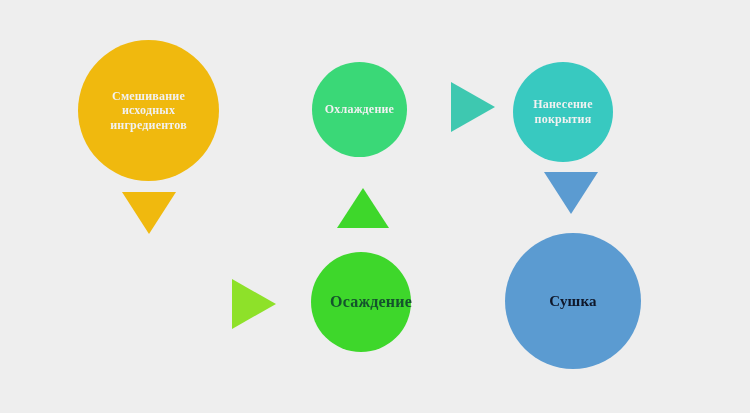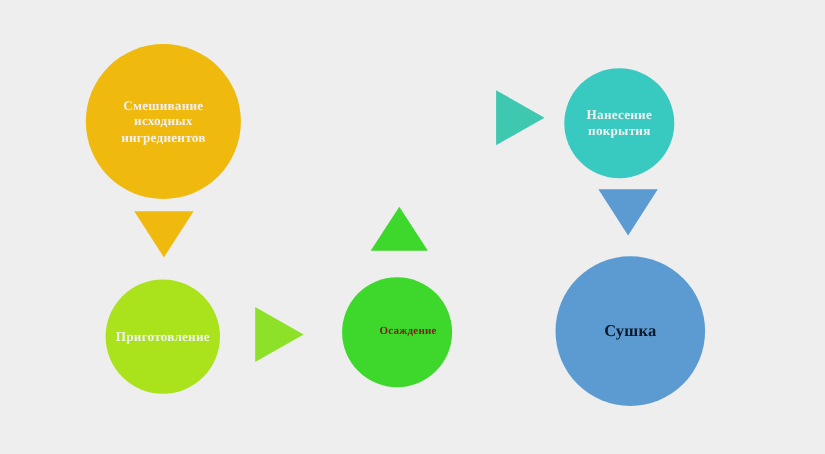--- a/index.html
+++ b/index.html
@@ -65,28 +65,28 @@
 </style>
 </head>
 <body style="background: rgb(238, 238, 238);">
 
 <div id="diagram" style="background: rgb(238, 238, 238);">
 
   <div class="node" style="left: 78px; top: 40px; width: 141px; height: 141px; background: rgb(240, 185, 14);">
     <span class="node-label" style="font-size: 12px; color: rgb(242, 242, 242);">Смешивание исходных ингредиентов</span>
   </div>
 
-  <div class="node" style="left: 96px; top: 254px; width: 104px; height: 104px; background: rgb(170, 226, 28);">
-    <span class="node-label" style="font-size: 12px; color: rgb(242, 242, 242);">Приготовление</span>
+
+  <div class="node" style="left: 311px; top: 252px; width: 100px; height: 100px; background: rgb(62, 215, 43);">
+    <span class="node-label" style="font-size: 16px; color: #14532d; margin-left: 20px;">Осаждение</span>
   </div>
 
-  <div class="node" style="left: 311px; top: 252px; width: 100px; height: 100px; background: rgb(62, 215, 43);">
-    <span class="node-label" style="font-size: 10px; color: #7f1d1d; margin-left: 20px;">Осаждение</span>
+  <div class="node" style="left: 312px; top: 62px; width: 95px; height: 95px; background: rgb(58, 216, 119);">
+    <span class="node-label" style="font-size: 12px; color: rgb(242, 242, 242);">Охлаждение</span>
   </div>
-
 
   <div class="node" style="left: 513px; top: 62px; width: 100px; height: 100px; background: rgb(56, 201, 192); justify-content: flex-end;">
     <span class="node-label" style="font-size: 12px; color: rgb(242, 242, 242);">Нанесение покрытия</span>
   </div>
 
   <div class="node" style="left: 505px; top: 233px; width: 136px; height: 136px; background: rgb(91, 155, 209);">
     <span class="node-label" style="font-size: 15px; color: #0f172a;">Сушка</span>
   </div>
 
   <div class="arrow arrow-down" style="left: 122px; top: 192px; border-left-width: 27px; border-right-width: 27px; border-top-width: 42px; border-top-color: rgb(240, 185, 14);"></div>

